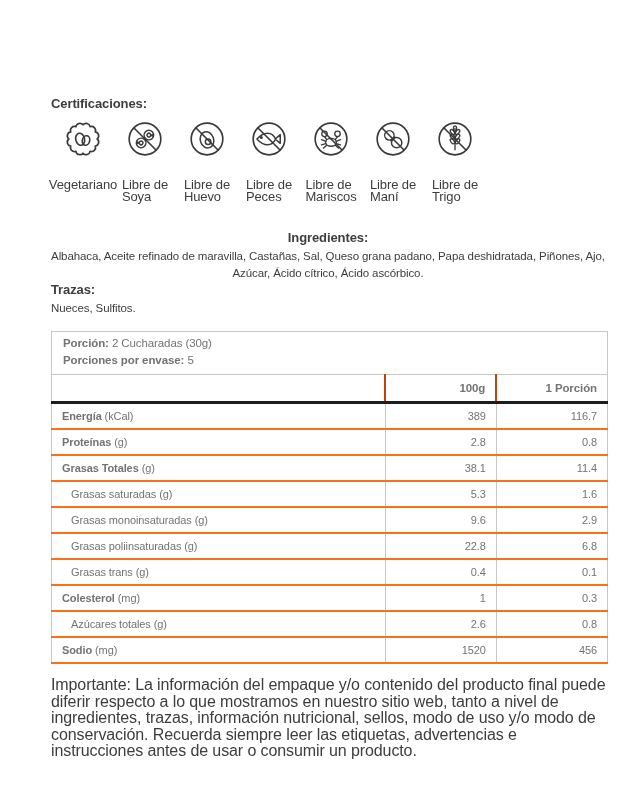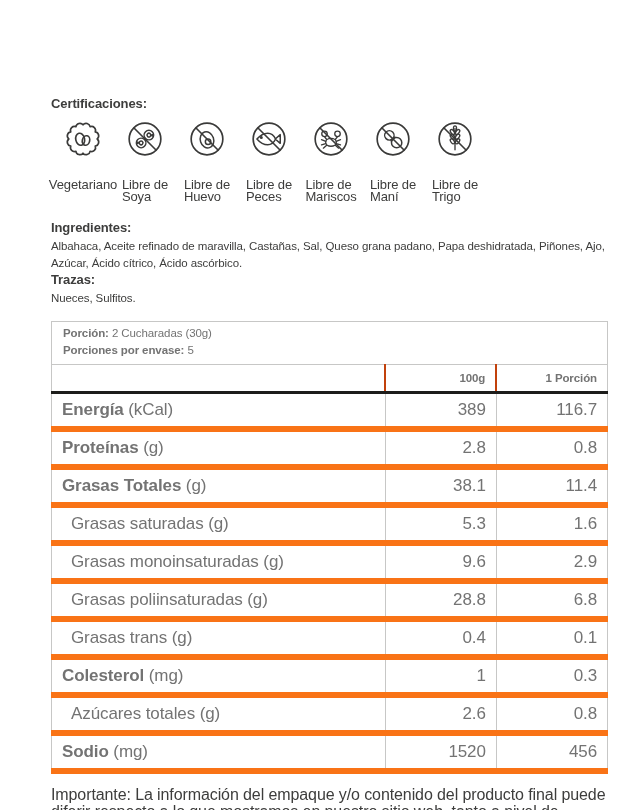--- a/index.html
+++ b/index.html
@@ -13,39 +13,39 @@
   .sec-heading{font-size:13px;font-weight:bold;margin:0;letter-spacing:-0.1px;}
 
   
   .certs{display:flex;margin-top:8px;margin-left:1px;}
   .cert{width:62px;display:flex;flex-direction:column;align-items:center;flex:0 0 auto;}
   .cert svg{width:40px;height:40px;stroke:#3a3a39;fill:none;stroke-width:2;stroke-linecap:round;stroke-linejoin:round;}
   .cert-label{margin-top:20px;font-size:13px;line-height:12px;text-align:left;letter-spacing:-0.1px;}
 
   
   .body-text{font-size:11.5px;line-height:17px;letter-spacing:-0.1px;margin:3px 0 0;}
-  .mt-ing{margin-top:17px;}
+  .mt-ing{margin-top:27px;text-align:center;}
   .mt-tra{}
 
   
   table.nutrition{
     table-layout:fixed;width:557px;border-collapse:collapse;
     margin-top:14px;border:1px solid #c7c7c6;color:#737373;
   }
   .serving-cell{
     padding:3px 11px 5px;border-bottom:1px solid #c7c7c6;
     font-size:11.5px;line-height:17px;letter-spacing:-0.1px;
   }
   table.nutrition thead th{
     font-size:11.5px;font-weight:bold;text-align:right;
     padding:7px 10px;border-bottom:3px solid #1d1d1b;letter-spacing:-0.1px;
   }
   table.nutrition thead th.divided{border-left:2px solid #c2410c;}
   table.nutrition tbody td{
-    border-bottom:6px solid #f97316;font-size:17px;letter-spacing:-0.1px;
+    border-bottom:2px solid #f97316;font-size:11px;letter-spacing:-0.1px;
     padding:6px 10px;vertical-align:middle;
   }
   td.lbl{padding-left:11px;}
   td.lbl.ind{padding-left:19px;}
   td.val{border-left:1px solid #c7c7c6;text-align:right;}
   .b{font-weight:bold;}
 
   
   .disclaimer{margin-top:13px;font-size:16px;line-height:16.5px;letter-spacing:-0.1px;width:557px;}
 </style>
@@ -200,21 +200,21 @@
           <td class="val">5.3</td>
           <td class="val">1.6</td>
         </tr>
         <tr>
           <td class="lbl ind"><span class="">Grasas monoinsaturadas</span> (g)</td>
           <td class="val">9.6</td>
           <td class="val">2.9</td>
         </tr>
         <tr>
           <td class="lbl ind"><span class="">Grasas poliinsaturadas</span> (g)</td>
-          <td class="val">28.8</td>
+          <td class="val">22.8</td>
           <td class="val">6.8</td>
         </tr>
         <tr>
           <td class="lbl ind"><span class="">Grasas trans</span> (g)</td>
           <td class="val">0.4</td>
           <td class="val">0.1</td>
         </tr>
         <tr>
           <td class="lbl"><span class="b">Colesterol</span> (mg)</td>
           <td class="val">1</td>

